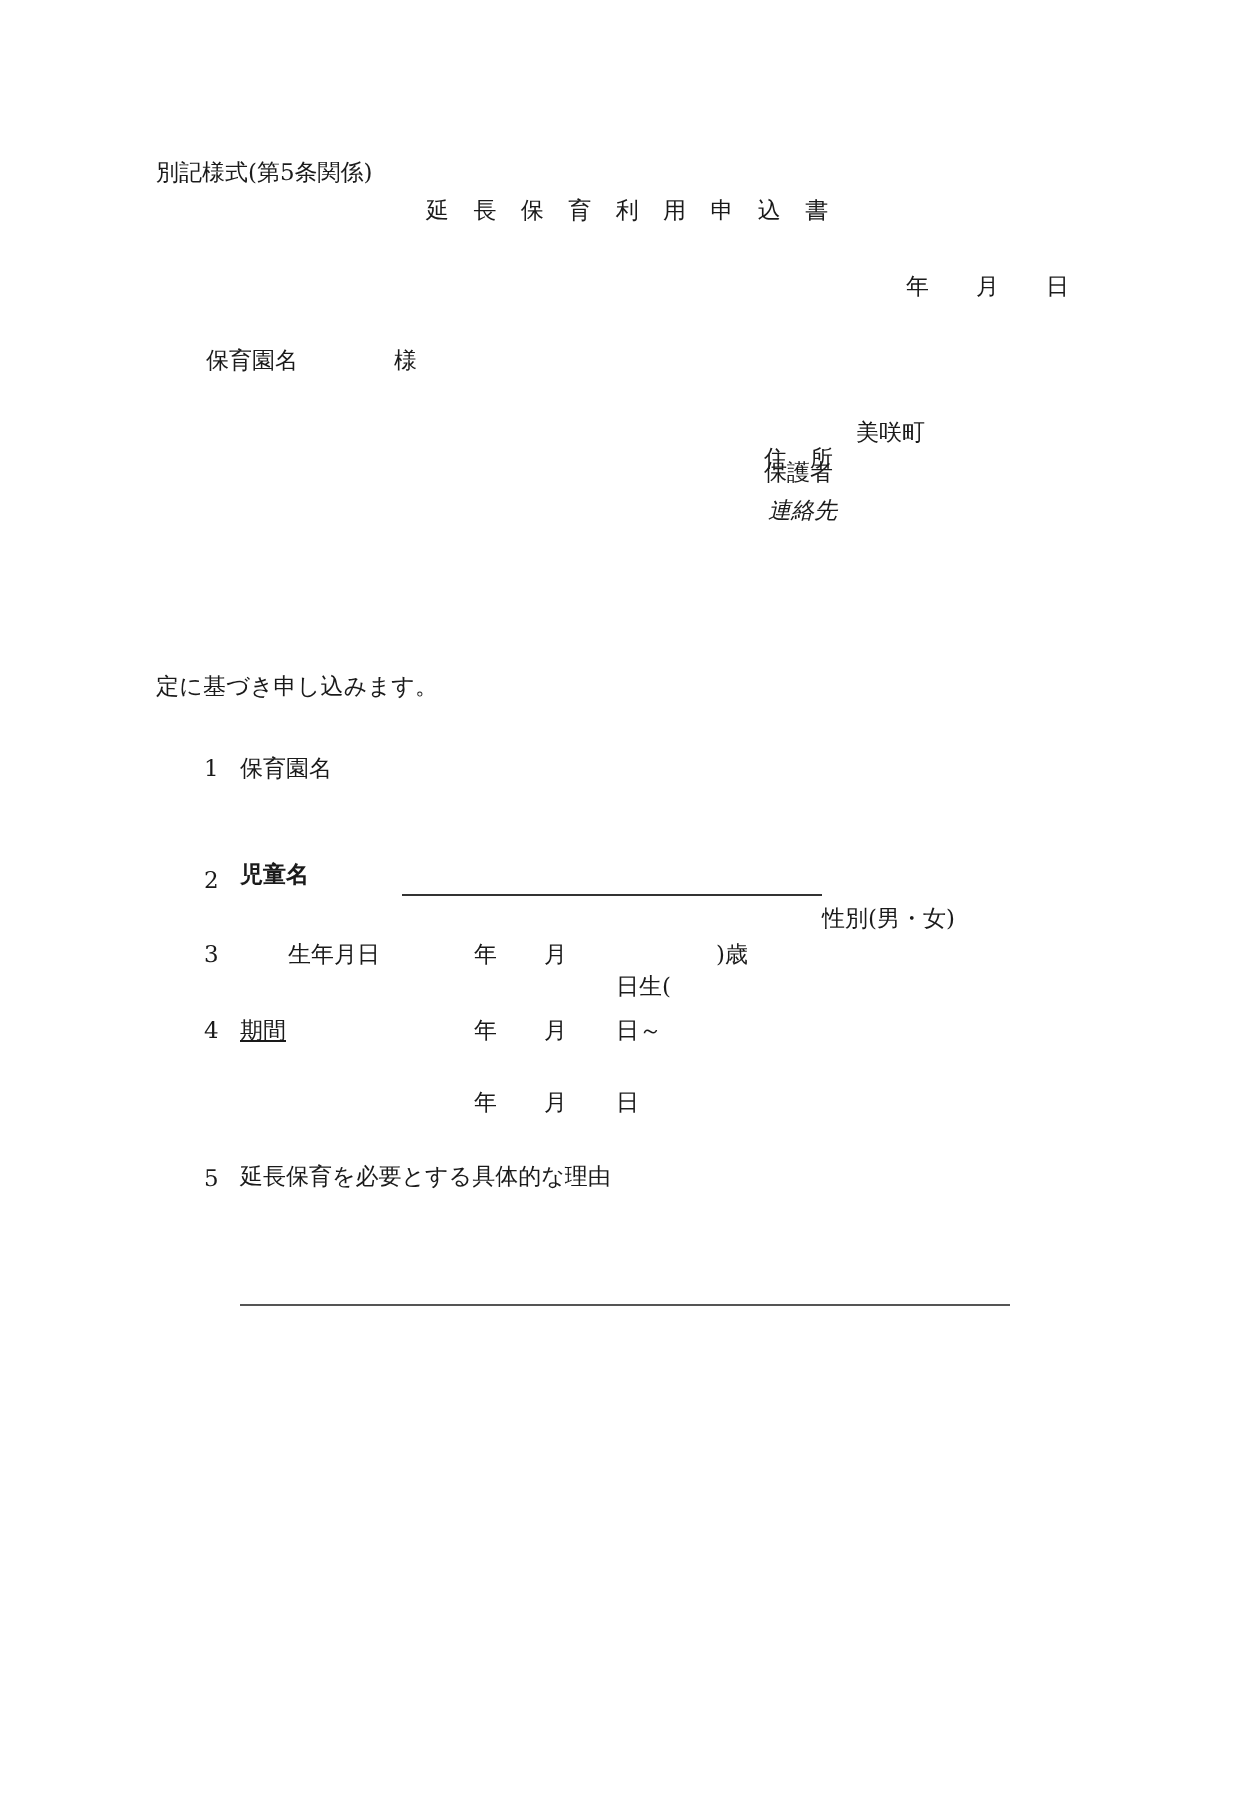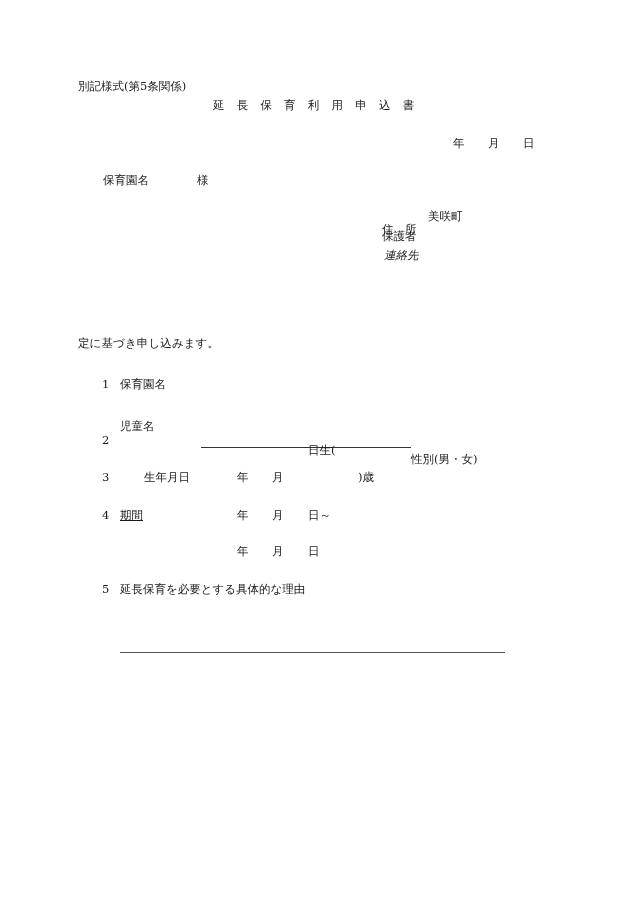--- a/index.html
+++ b/index.html
@@ -51,29 +51,29 @@
   <div class="abs" style="left:428px;top:211px;">美咲町</div>
   <div class="abs" style="left:382px;top:231px;">保護者</div>
   <div class="abs" style="left:384px;top:250px;font-style:italic;">連絡先</div>
 
   <div class="abs para-line" style="left:78px;top:306px;margin-top:32px;">定に基づき申し込みます。</div>
 
   <div class="abs" style="left:102px;top:379px;">1</div>
   <div class="abs" style="left:120px;top:379px;">保育園名</div>
 
   <div class="abs" style="left:102px;top:435px;">2</div>
-  <div class="abs" style="left:120px;top:421px;">児童名</div>
+  <div class="abs" style="left:120px;top:432px;font-weight:bold;">児童名</div>
   <div class="uline" style="left:201px;top:447px;width:210px;"></div>
   <div class="abs" style="left:411px;top:435px;margin-top:19px;">性別(男・女)</div>
 
   <div class="abs" style="left:102px;top:472px;">3</div>
   <div class="abs" style="left:120px;top:472px;margin-left:24px;">生年月日</div>
   <div class="abs" style="left:237px;top:472px;">年</div>
   <div class="abs" style="left:272px;top:472px;">月</div>
-  <div class="abs" style="left:308px;top:445px;">日生(</div>
+  <div class="abs" style="left:308px;top:488px;">日生(</div>
   <div class="abs" style="left:358px;top:472px;">)歳</div>
 
   <div class="abs" style="left:102px;top:510px;">4</div>
   <div class="abs" style="left:120px;top:510px;text-decoration:underline;">期間</div>
   <div class="abs" style="left:237px;top:510px;">年</div>
   <div class="abs" style="left:272px;top:510px;">月</div>
   <div class="abs" style="left:308px;top:510px;">日～</div>
   <div class="abs" style="left:237px;top:546px;">年</div>
   <div class="abs" style="left:272px;top:546px;">月</div>
   <div class="abs" style="left:308px;top:546px;">日</div>

